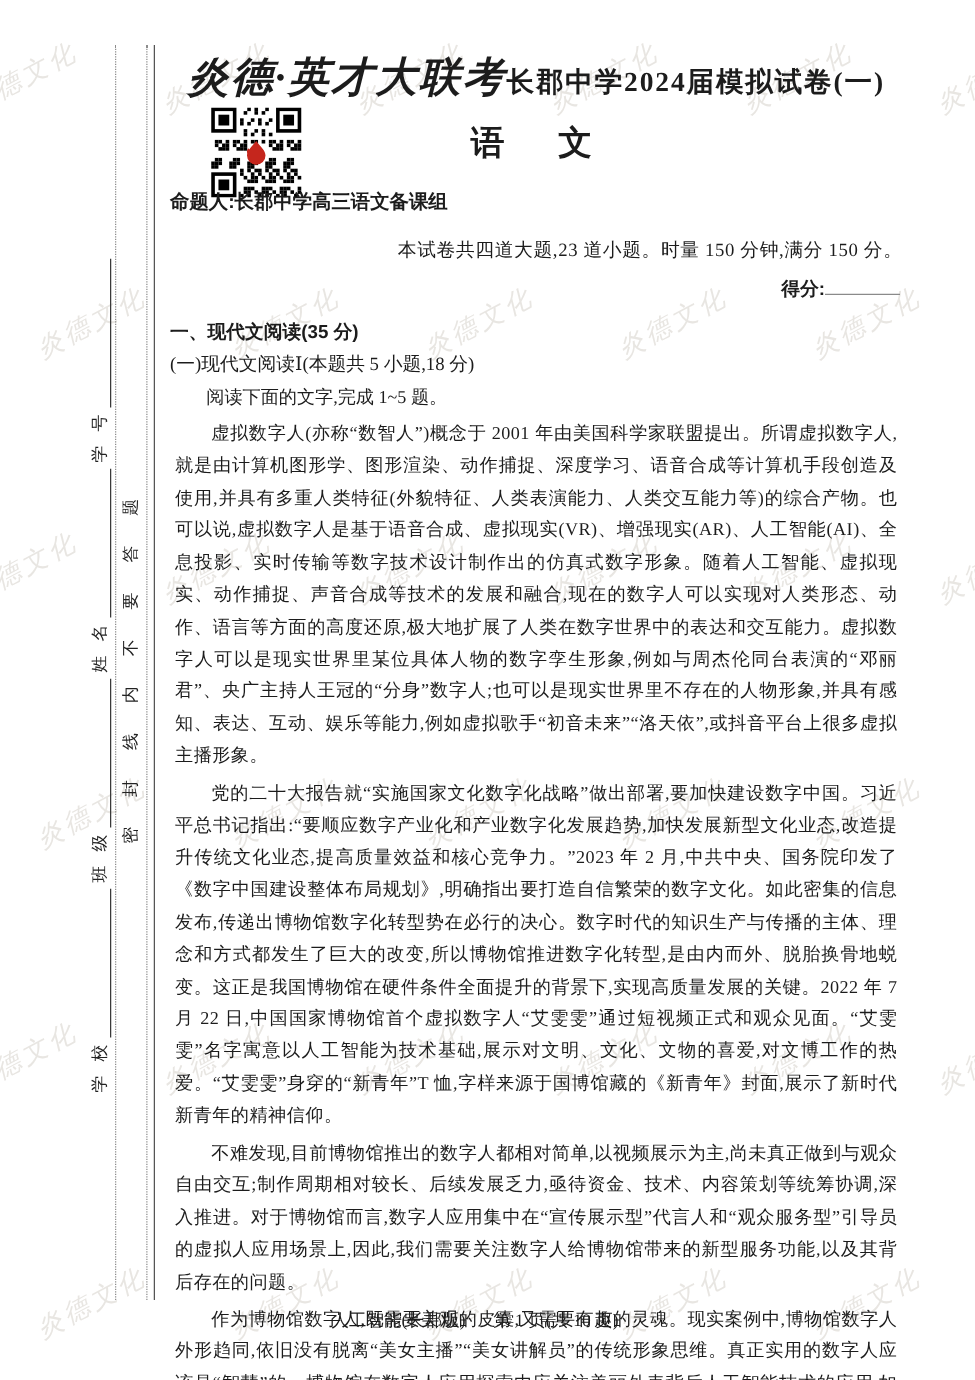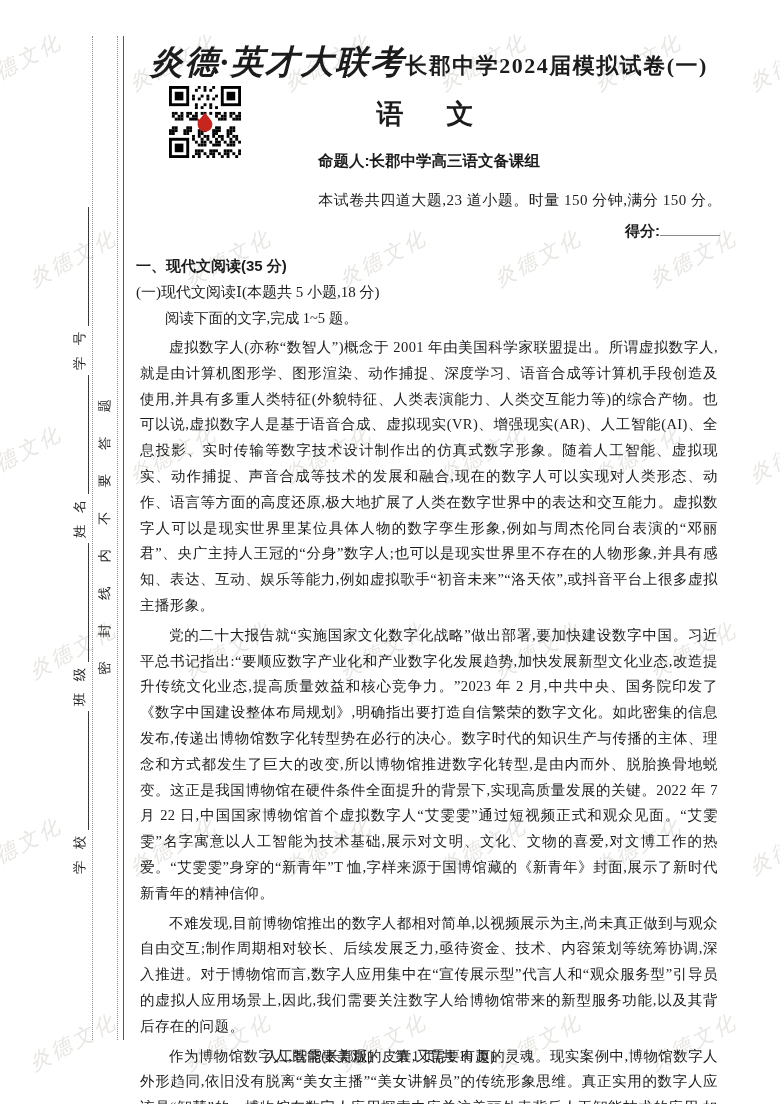--- a/index.html
+++ b/index.html
@@ -35,21 +35,21 @@
   .title{position:absolute;top:40px;width:100%;text-align:center;white-space:nowrap;}
   .title .brand{font-size:33px;font-weight:bold;font-style:italic;letter-spacing:2px;}
   .title .rest{font-size:22px;font-weight:bold;letter-spacing:1.5px;}
   .qr{position:absolute;left:32px;top:86px;width:74px;height:72px;}
   .subject{
     position:absolute;top:96px;width:100%;text-align:center;
     font-family:Liberation Mono, monospace;font-weight:bold;
     font-size:27px;letter-spacing:8px;
   }
   .proposer{
-    position:absolute;top:151px;width:100%;text-align:center;
+    position:absolute;top:151px;width:100%;text-align:left;
     font-family:"Liberation Sans","DejaVu Sans",sans-serif;font-weight:bold;font-size:15.5px;
   }
   .exam-info{position:absolute;top:191px;width:100%;text-align:right;font-size:15px;letter-spacing:.5px;}
   .score{
     position:absolute;top:220px;right:2px;
     font-family:"Liberation Sans","DejaVu Sans",sans-serif;font-weight:bold;font-size:15px;
   }
   .score .blank{display:inline-block;width:60px;height:15px;border-bottom:1.5px solid #8a8a8a;vertical-align:baseline;}
   .bodytext{position:absolute;top:253px;width:100%;}
   .h1{font-family:"Liberation Sans","DejaVu Sans",sans-serif;font-weight:bold;font-size:15px;line-height:26px;}

